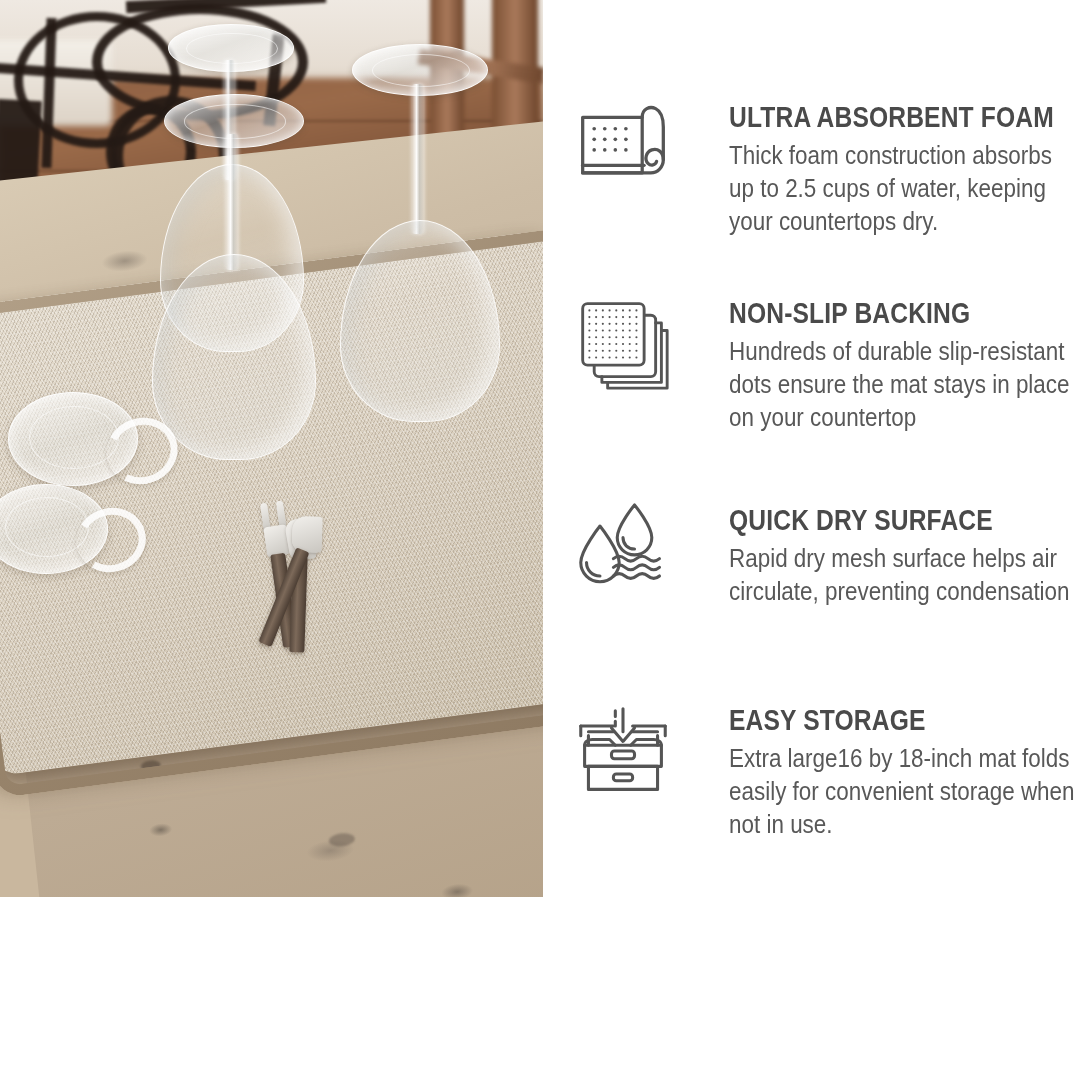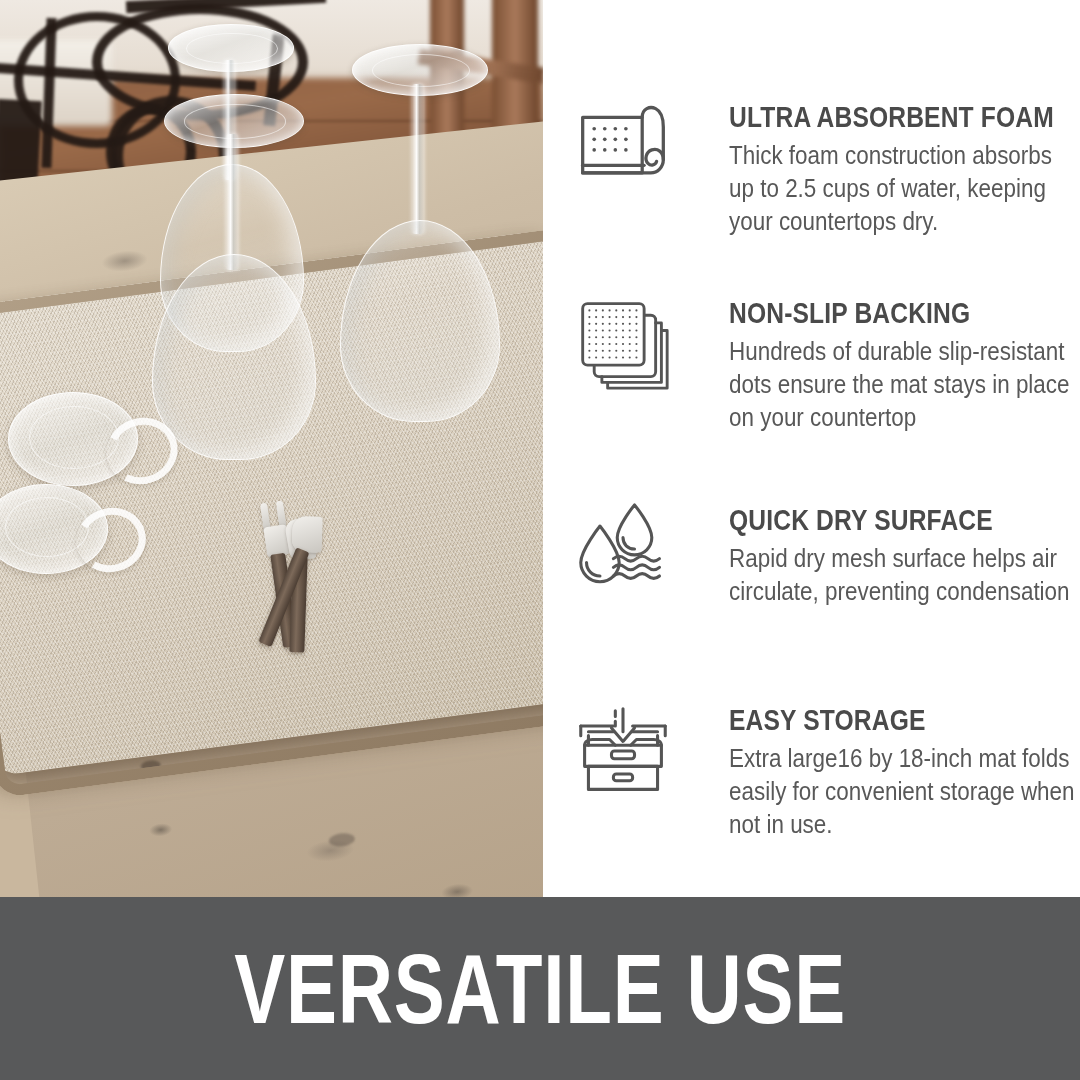--- a/index.html
+++ b/index.html
@@ -383,17 +383,14 @@
         </svg>
       </div>
       <div class="f-text">
         <p class="f-title">EASY STORAGE</p>
         <p class="f-body">Extra large16 by 18-inch mat folds easily for convenient storage when not in use.</p>
       </div>
     </div>
 
   </div>
 
-  <div class="banner">
-    <h1 class="banner-text">VERSATILE USE</h1>
-  </div>
 
 </div>
 
 </body></html>

